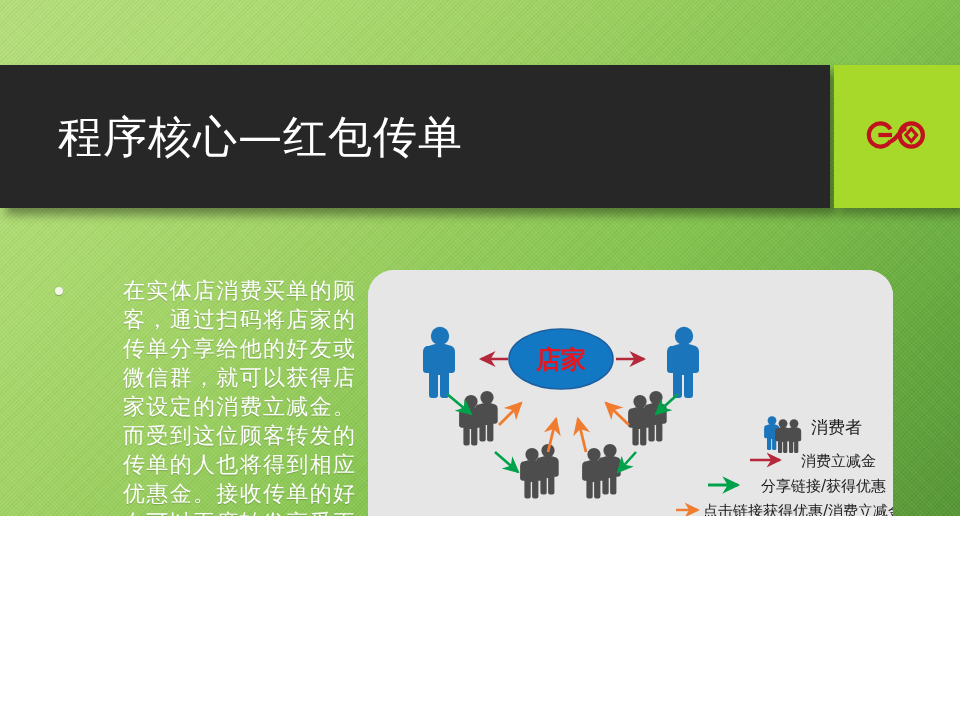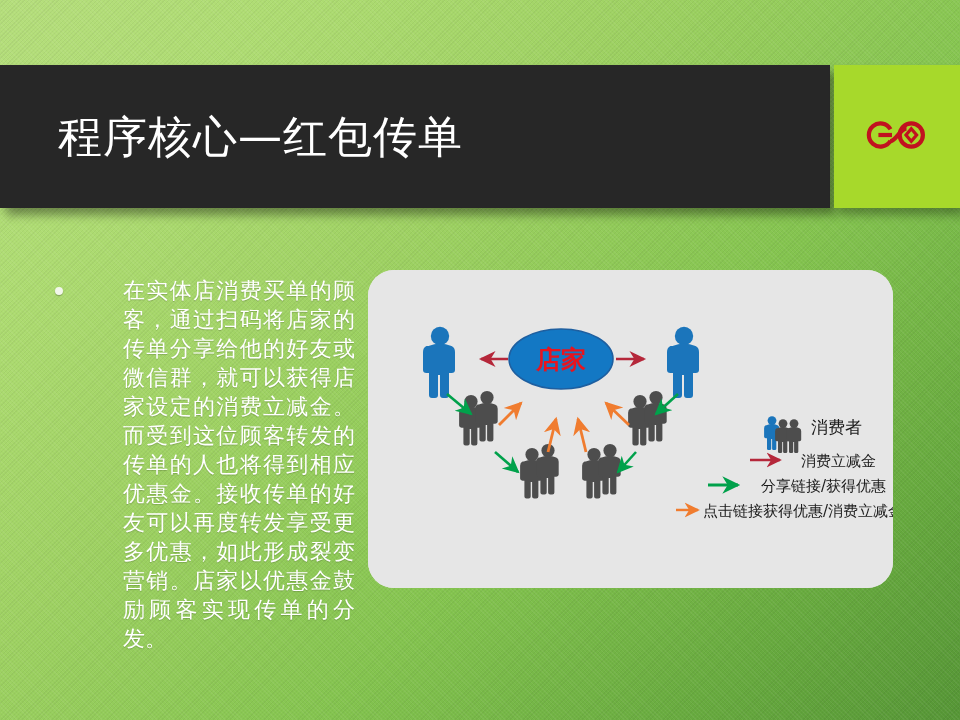--- a/index.html
+++ b/index.html
@@ -10,21 +10,21 @@
     overflow: hidden;
   }
 
   body {
     font-family: "DejaVu Sans", "Liberation Sans", sans-serif;
   }
 
   #slide {
     position: relative;
     width: 960px;
-    height: 720px;
+    height: 516px;
     background:
       linear-gradient(135deg,
         #b5de7c 0%,
         #aedc72 18%,
         #9fd263 38%,
         #84c44f 62%,
         #66a93e 85%,
         #569636 100%);
     overflow: hidden;
     padding-left: 16px;

